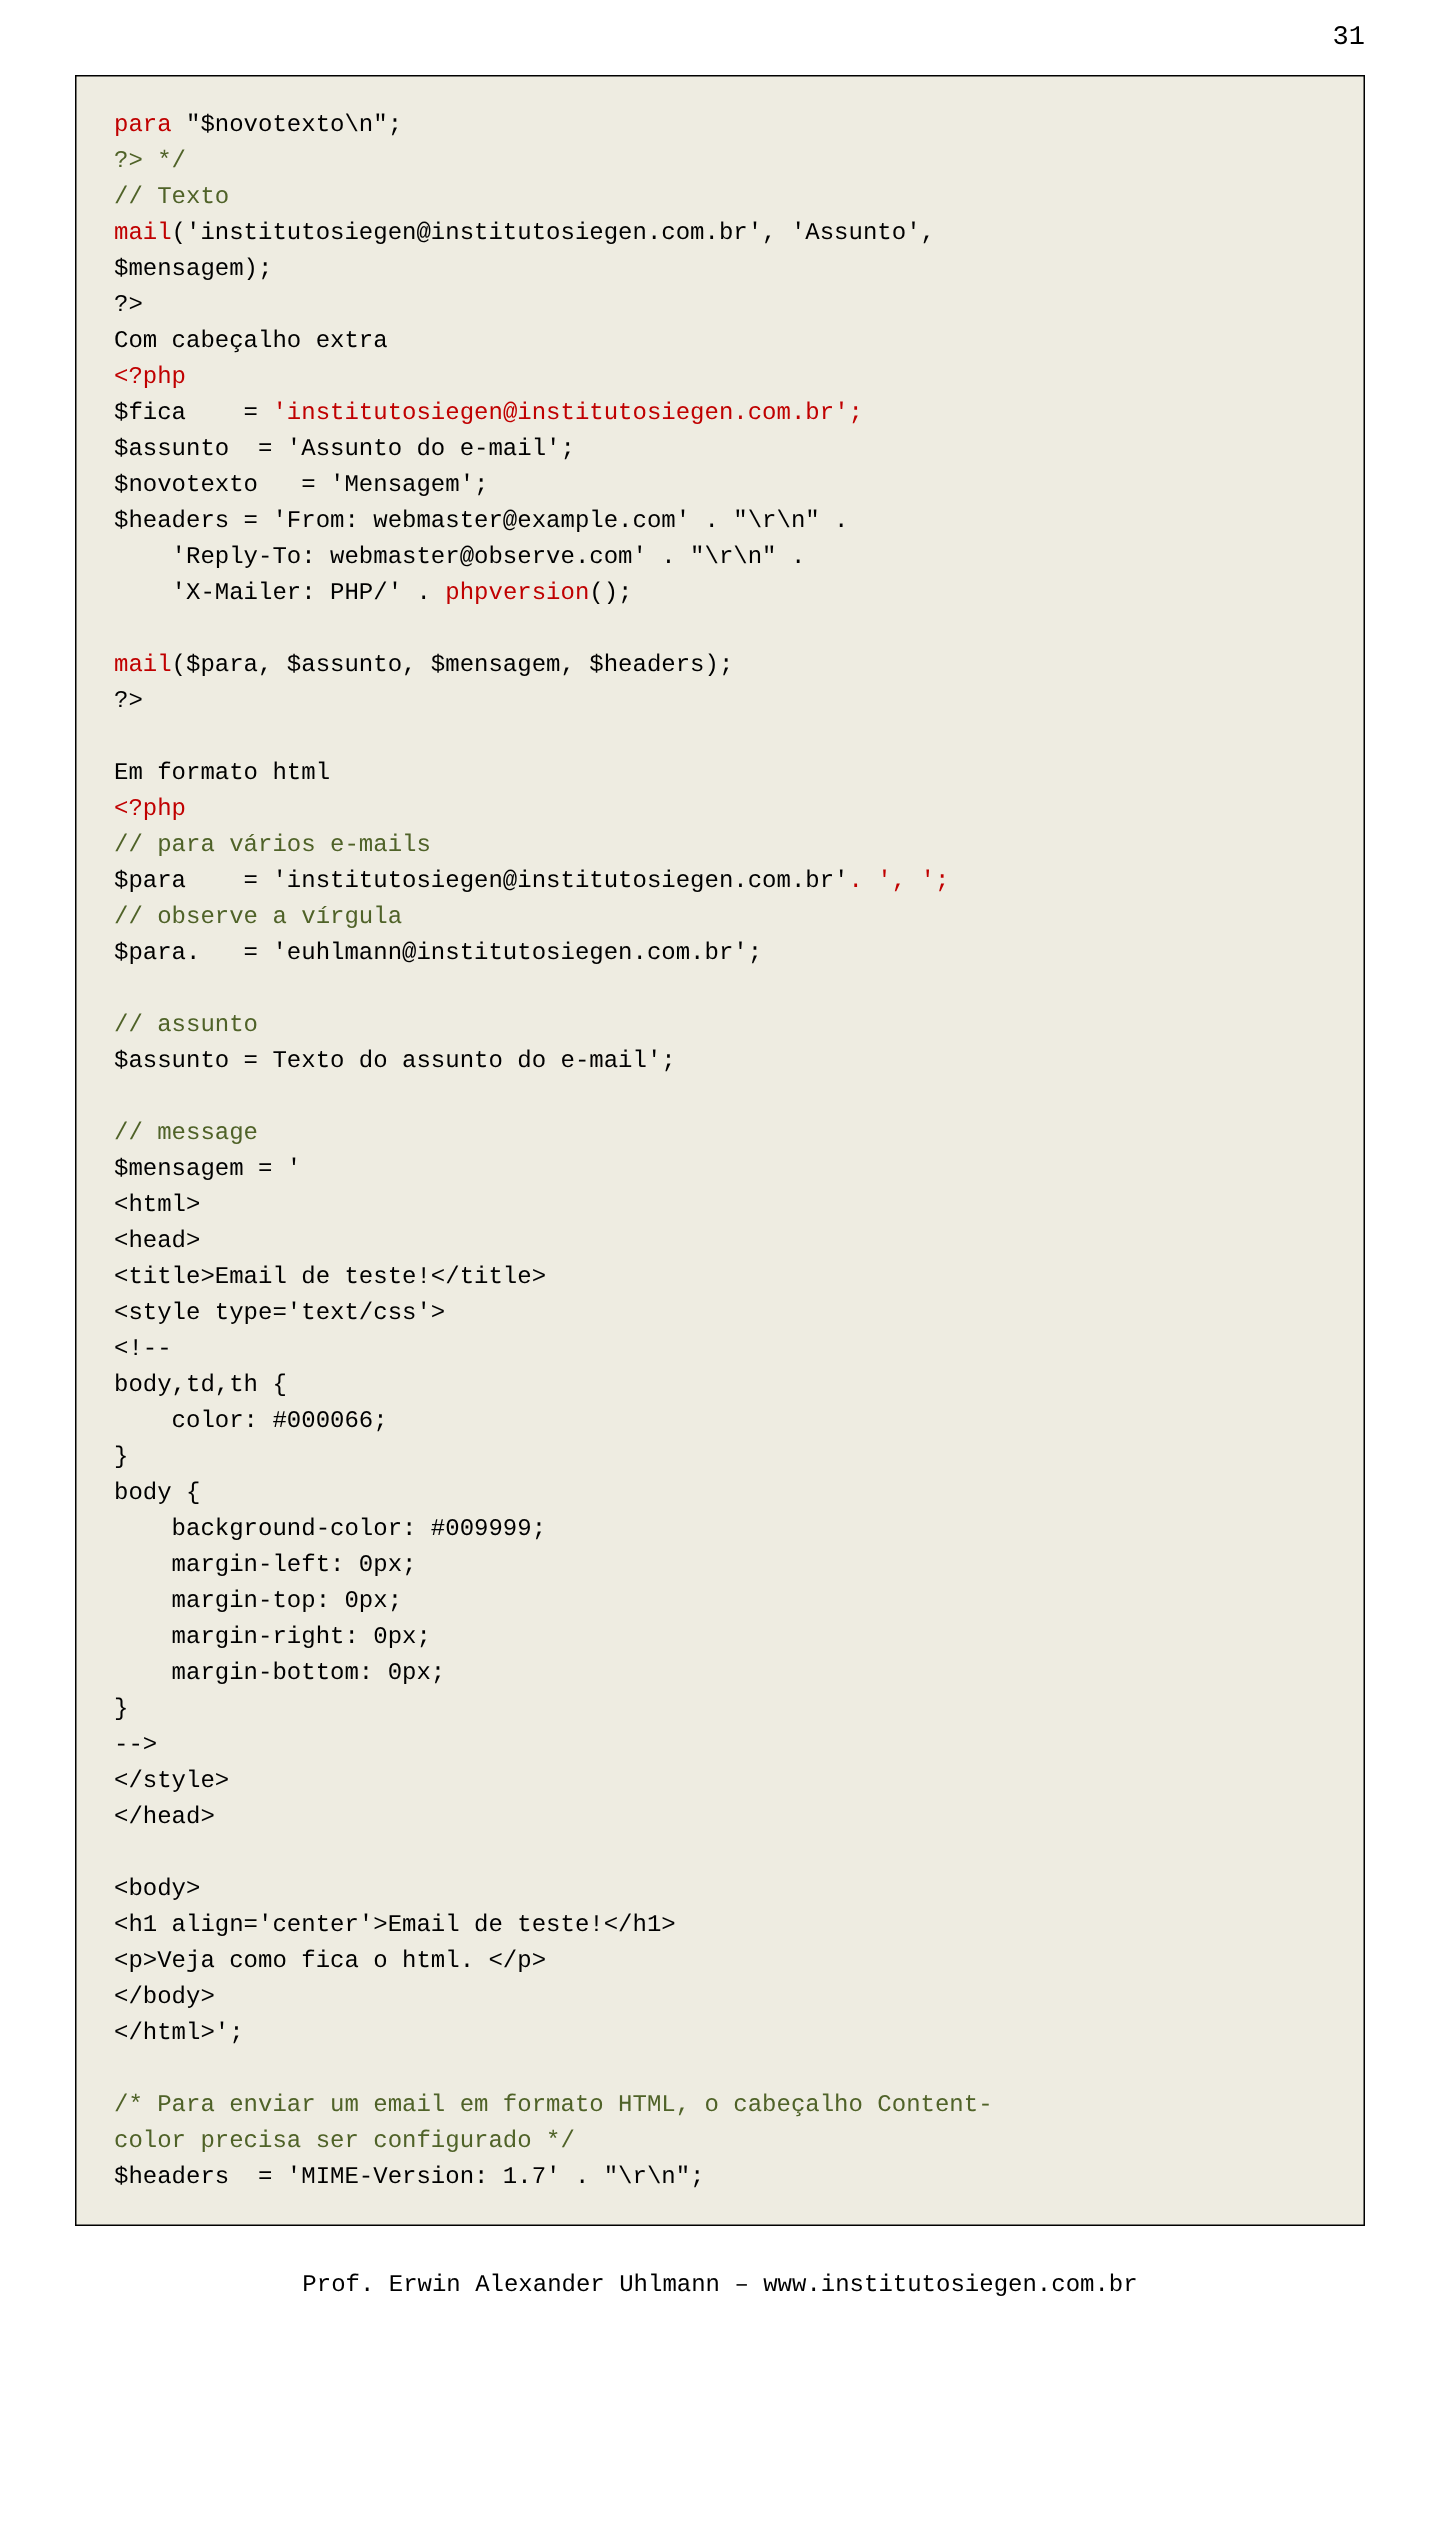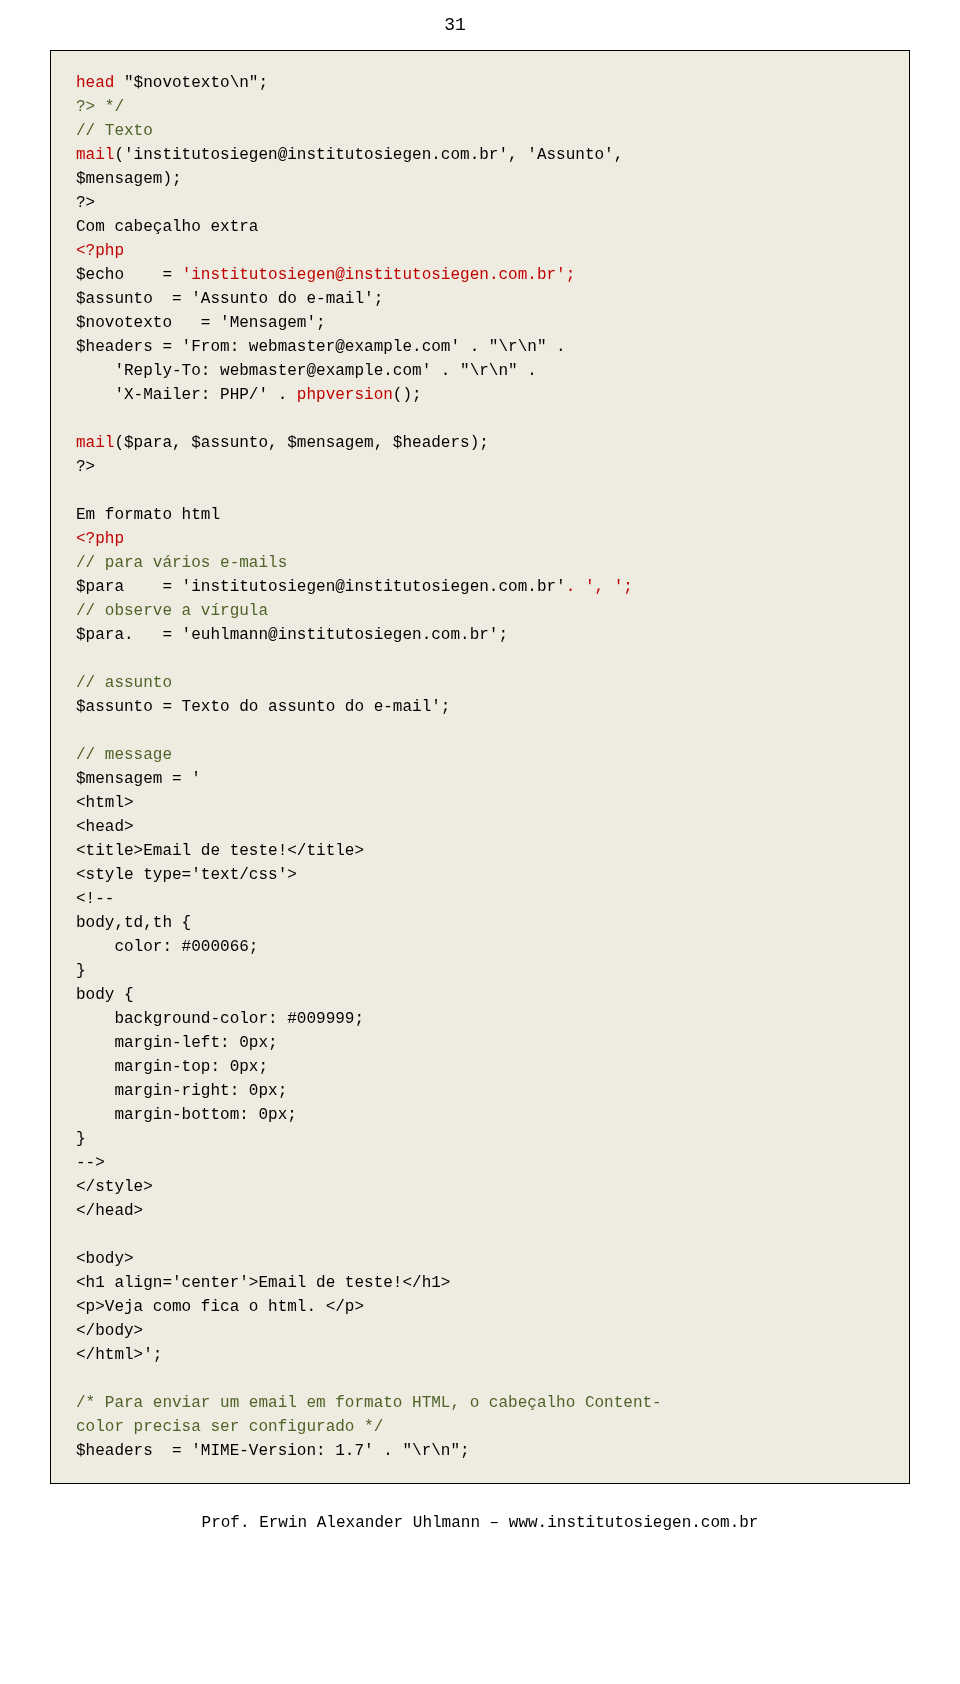--- a/index.html
+++ b/index.html
@@ -3,21 +3,21 @@
 <meta charset="utf-8">
 <style>
   body {
     margin: 0;
     padding: 0;
     background: #ffffff;
     font-family: "Courier New", monospace;
     width: 960px;
   }
   .page-number {
-    text-align: center;
+    text-align: right;
     padding: 15px 50px 5px 0;
     font-size: 18px;
   }
   .code-box {
     margin: 10px 50px 20px 50px;
     padding: 20px 25px;
     border: 1px solid #000000;
     background: #eeece1;
     font-size: 16px;
     line-height: 1.5;
@@ -32,33 +32,33 @@
   }
   .c-red { color: #c00000; }
   .c-green { color: #4f6228; }
   .c-black { color: #000000; }
 </style>
 </head>
 <body>
 
 <div class="page-number">31</div>
 
-<div class="code-box"><span class="c-red">head</span><span class="c-black"> "$novotexto\n";</span>
+<div class="code-box"><span class="c-red">para</span><span class="c-black"> "$novotexto\n";</span>
 <span class="c-green">?&gt; */</span>
 <span class="c-green">// Texto</span>
 <span class="c-red">mail</span><span class="c-black">('institutosiegen@institutosiegen.com.br', 'Assunto',</span>
 <span class="c-black">$mensagem);</span>
 <span class="c-black">?&gt;</span>
 <span class="c-black">Com cabeçalho extra</span>
 <span class="c-red">&lt;?php</span>
-<span class="c-black">$echo    = </span><span class="c-red">'institutosiegen@institutosiegen.com.br';</span>
+<span class="c-black">$fica    = </span><span class="c-red">'institutosiegen@institutosiegen.com.br';</span>
 <span class="c-black">$assunto  = 'Assunto do e-mail';</span>
 <span class="c-black">$novotexto   = 'Mensagem';</span>
 <span class="c-black">$headers = 'From: webmaster@example.com' . "\r\n" .</span>
-<span class="c-black">    'Reply-To: webmaster@example.com' . "\r\n" .</span>
+<span class="c-black">    'Reply-To: webmaster@observe.com' . "\r\n" .</span>
 <span class="c-black">    'X-Mailer: PHP/' . </span><span class="c-red">phpversion</span><span class="c-black">();</span>
 
 <span class="c-red">mail</span><span class="c-black">($para, $assunto, $mensagem, $headers);</span>
 <span class="c-black">?&gt;</span>
 
 <span class="c-black">Em formato html</span>
 <span class="c-red">&lt;?php</span>
 <span class="c-green">// para vários e-mails</span>
 <span class="c-black">$para    = 'institutosiegen@institutosiegen.com.br'</span><span class="c-red">. ', ';</span>
 <span class="c-green">// observe a vírgula</span>

